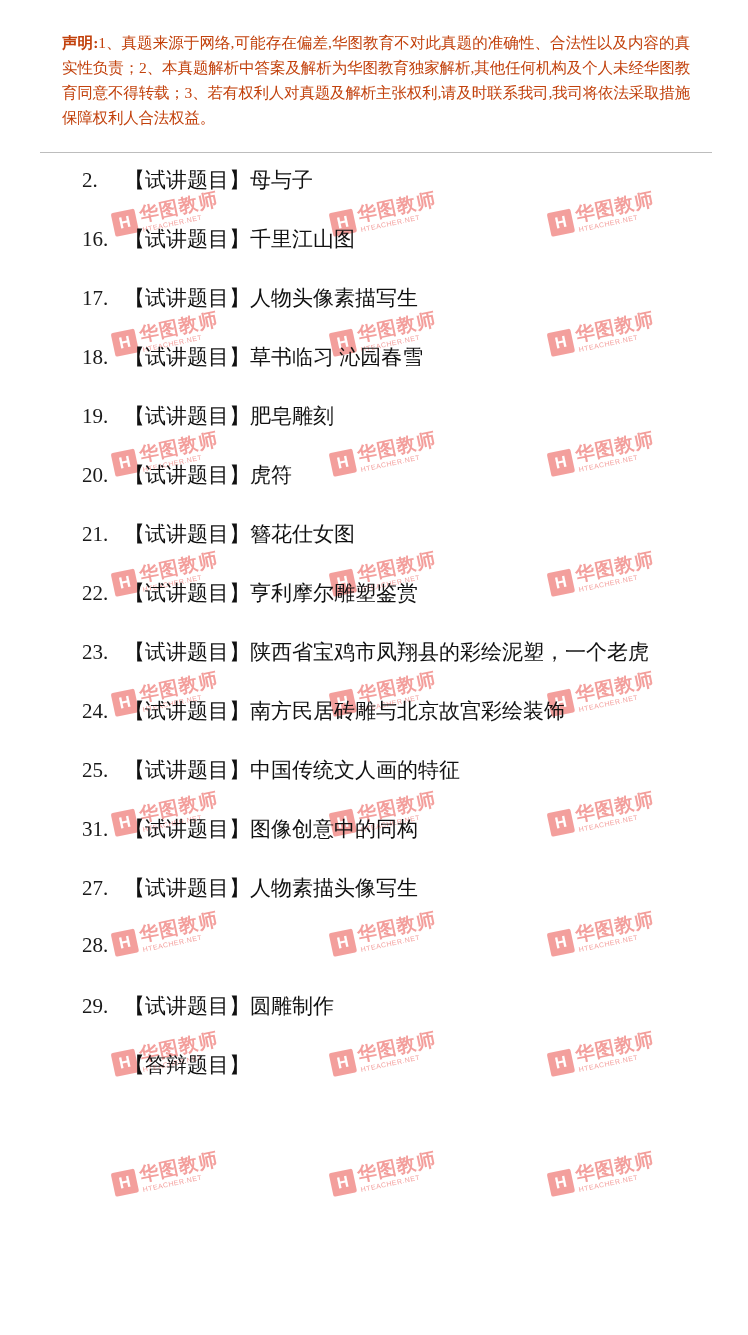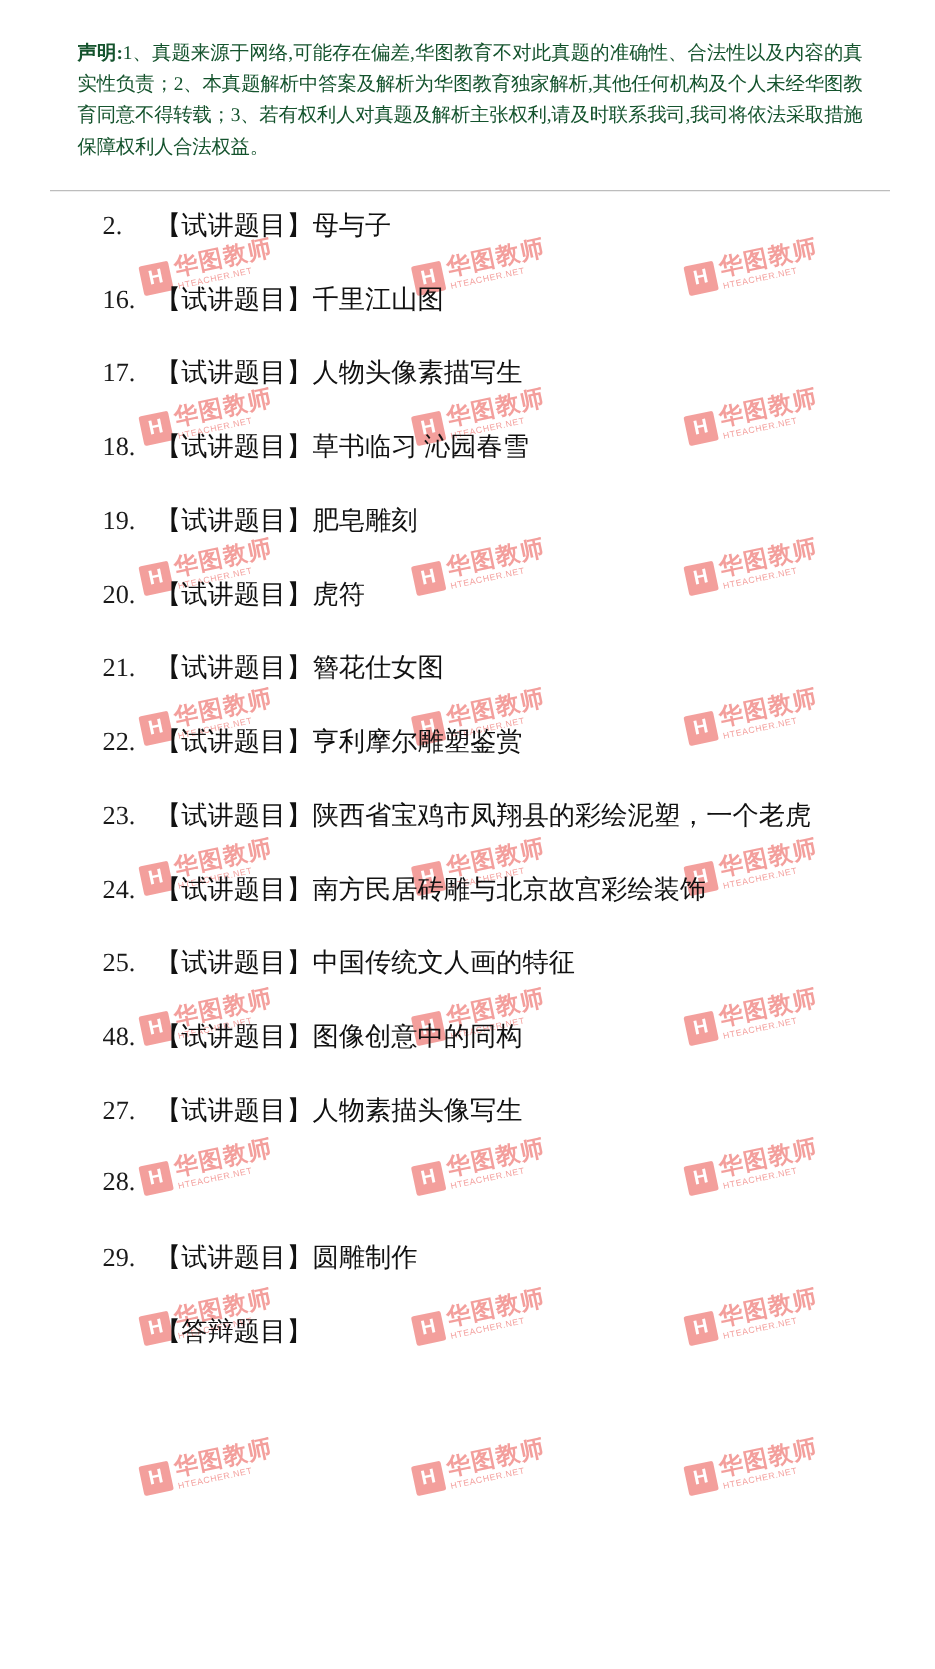--- a/index.html
+++ b/index.html
@@ -14,21 +14,21 @@
     font-family: "Liberation Serif", "DejaVu Serif", serif;
     overflow: hidden;
   }
 
   
   .disclaimer {
     position: absolute;
     left: 62px;
     top: 30px;
     width: 628px;
-    color: #14532d;
+    color: #c2410c;
     font-size: 15.5px;
     line-height: 1.62;
     text-align: justify;
     font-family: "Liberation Serif", "DejaVu Serif", serif;
     letter-spacing: -0.2px;
   }
   .disclaimer .lead {
     font-weight: bold;
   }
   .rule {
@@ -358,21 +358,21 @@
     </div>
     <div class="item">
       <span class="num">24.</span>
       <span class="title">【试讲题目】南方民居砖雕与北京故宫彩绘装饰</span>
     </div>
     <div class="item">
       <span class="num">25.</span>
       <span class="title">【试讲题目】中国传统文人画的特征</span>
     </div>
     <div class="item">
-      <span class="num">48.</span>
+      <span class="num">31.</span>
       <span class="title">【试讲题目】图像创意中的同构</span>
     </div>
     <div class="item">
       <span class="num">27.</span>
       <span class="title">【试讲题目】人物素描头像写生</span>
     </div>
     <div class="item">
       <span class="num">28.</span>
     </div>
     <div class="item">

